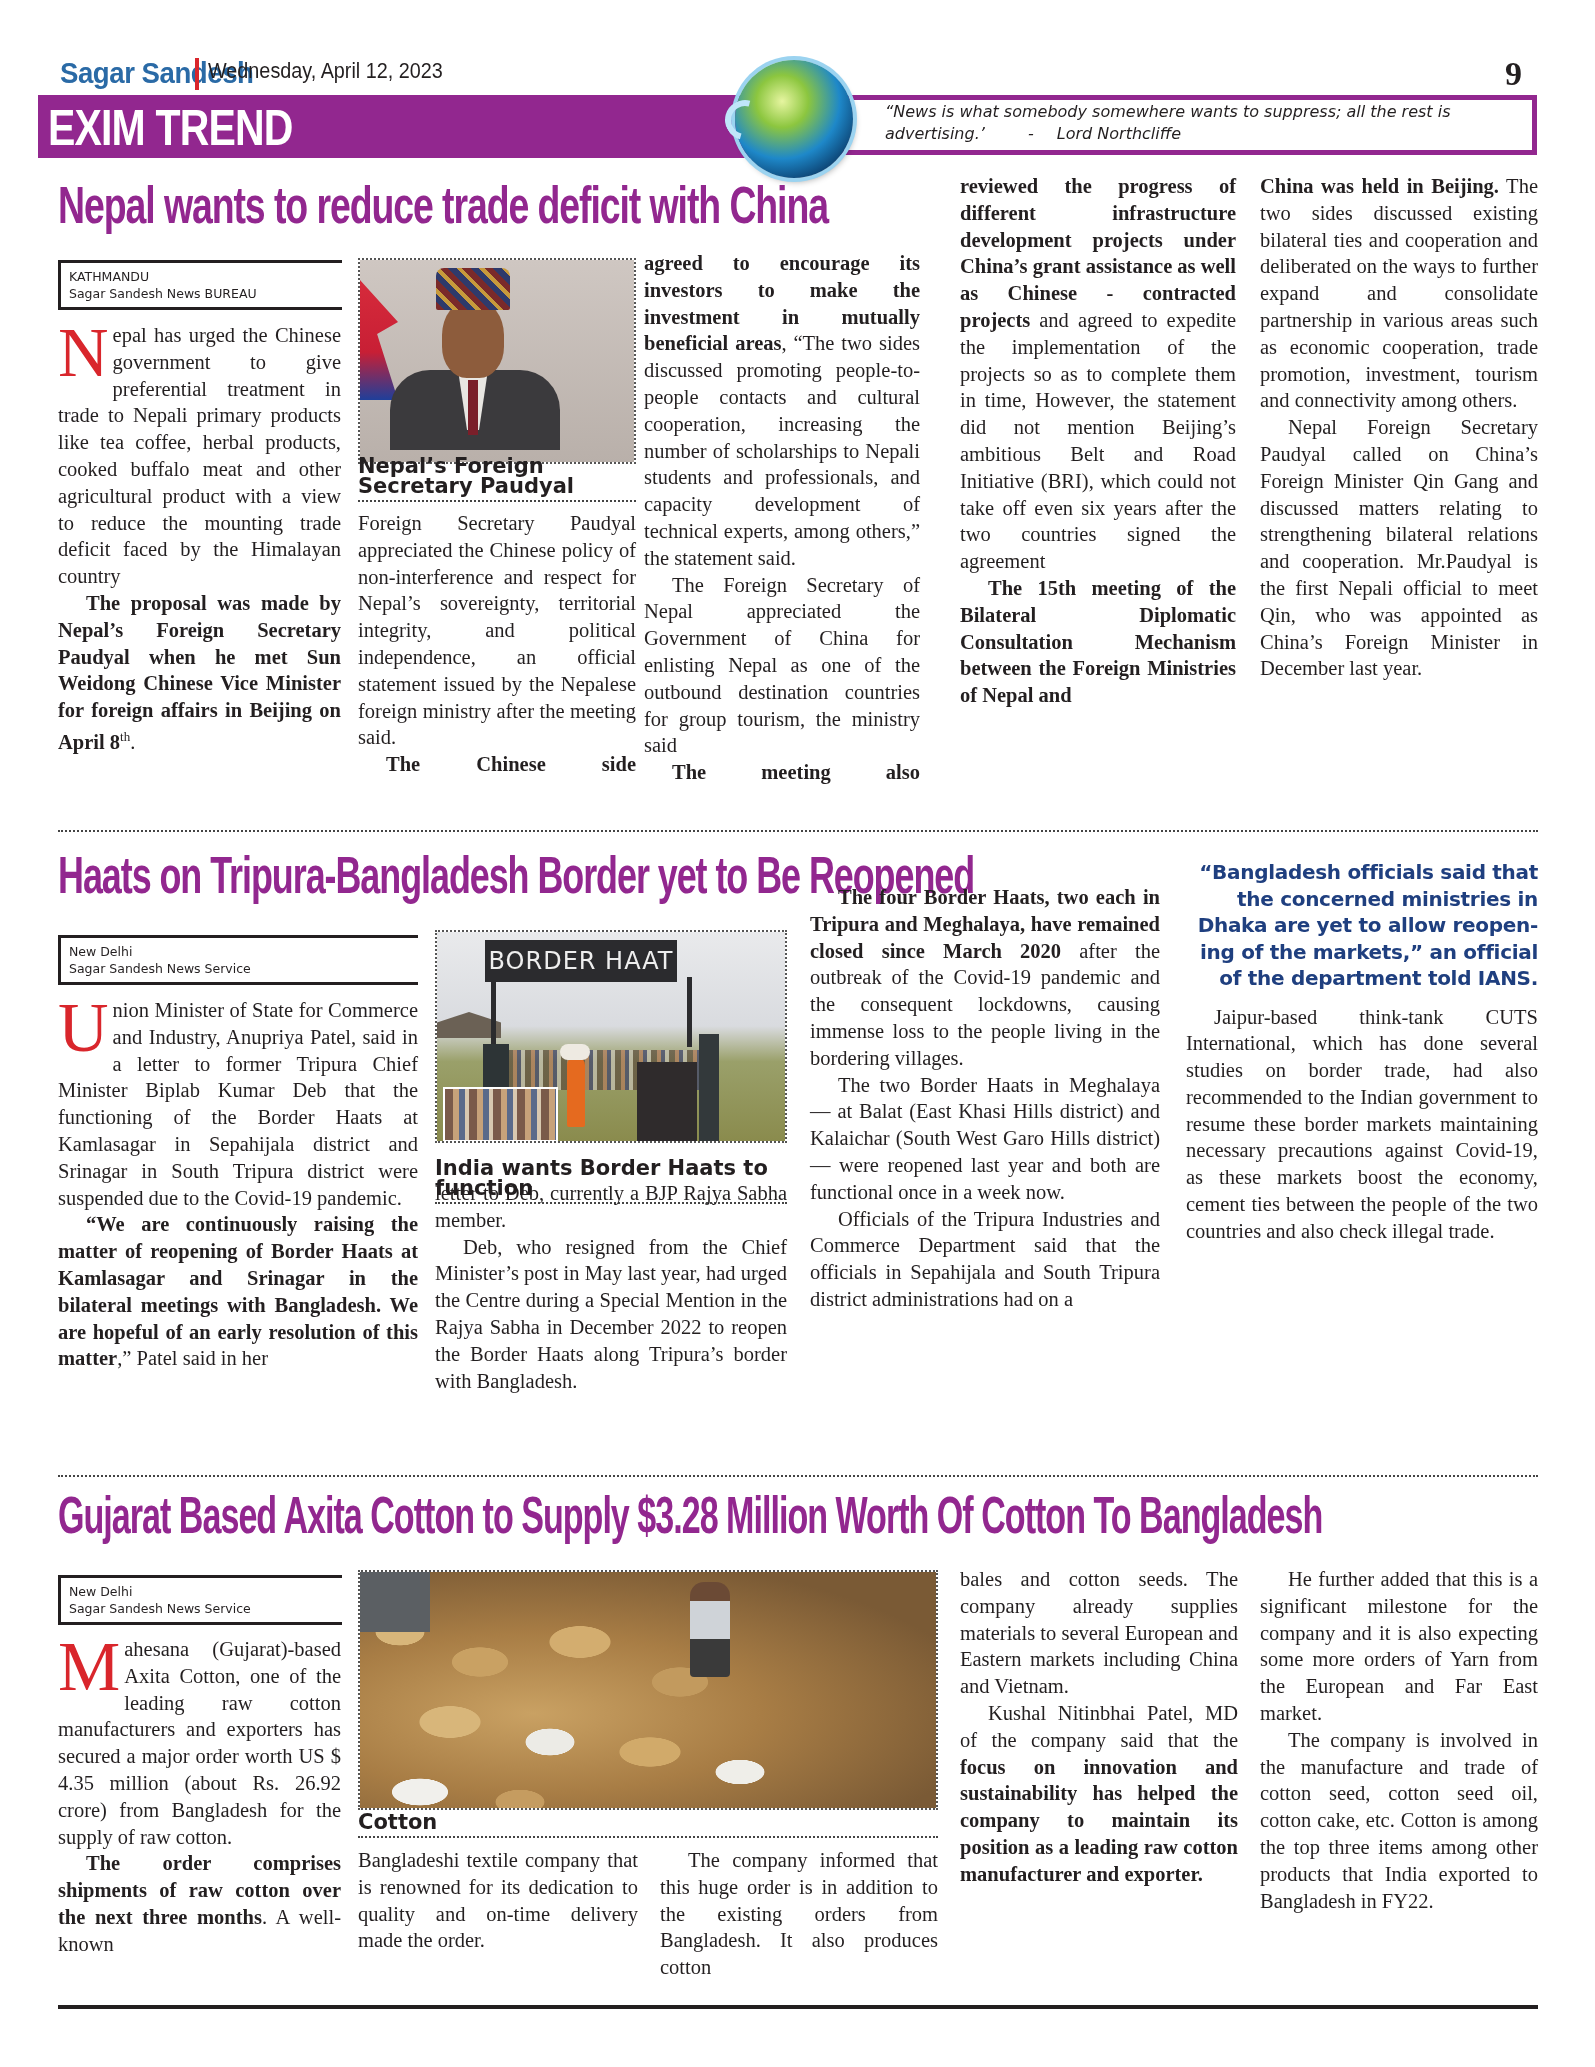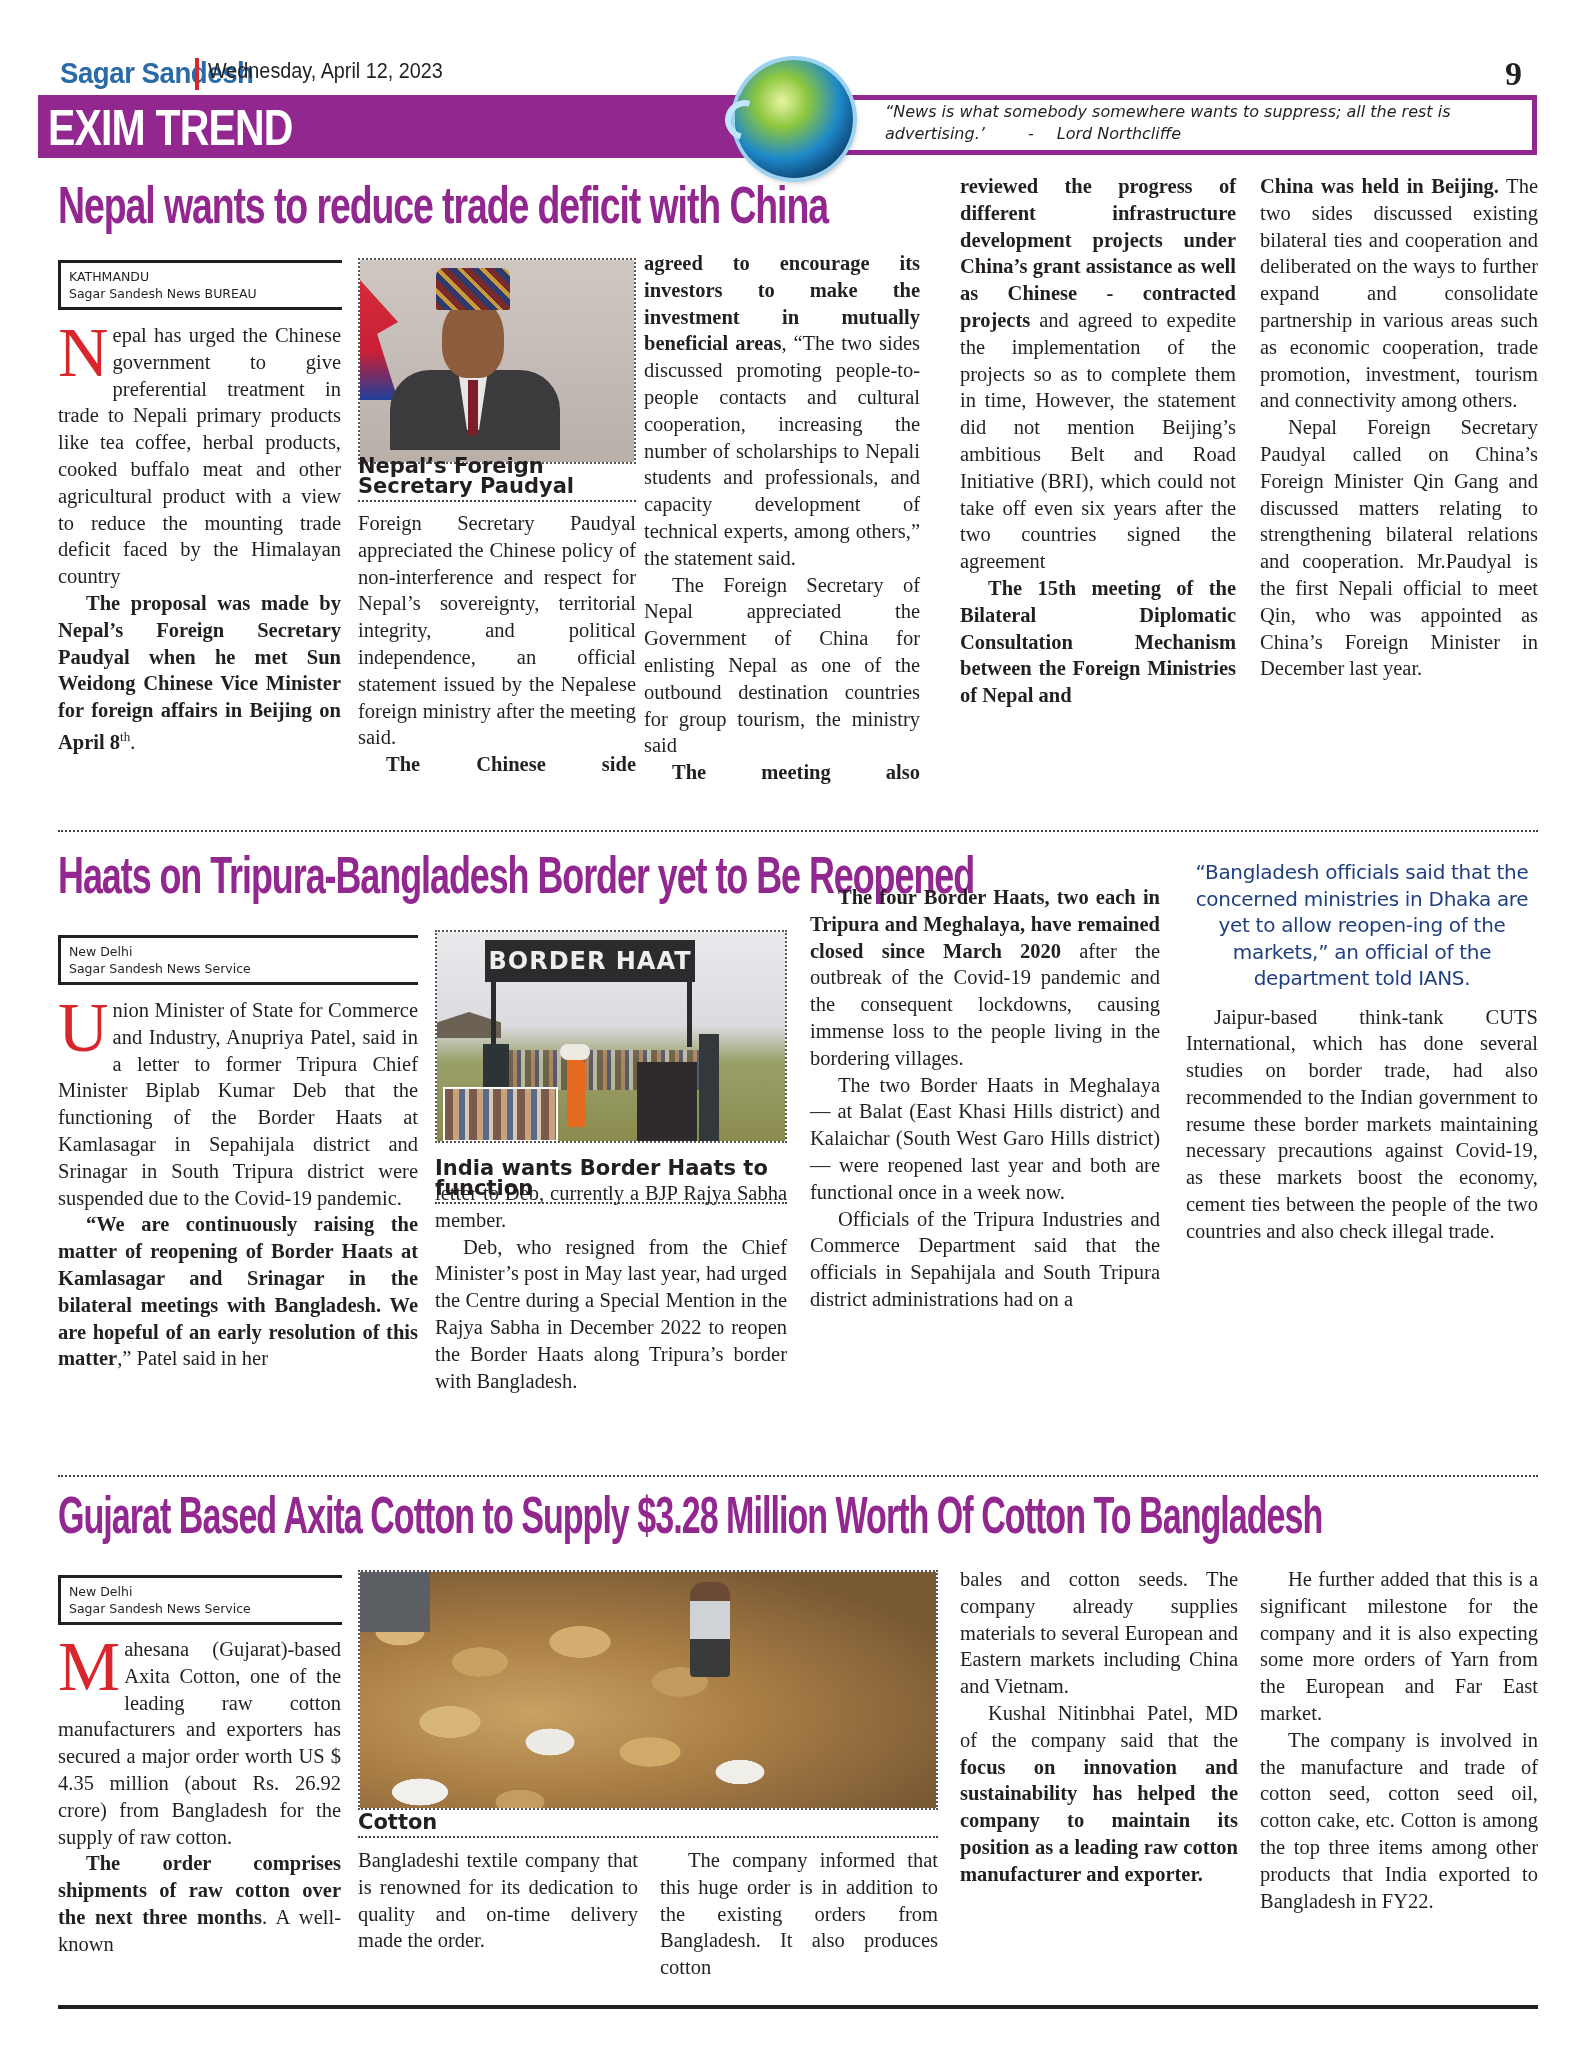--- a/index.html
+++ b/index.html
@@ -34,41 +34,41 @@
 
   
   .dateline { border-top: 3px solid #231f20; border-left: 3px solid #231f20; border-bottom: 3px solid #231f20; padding: 5px 6px 5px 8px; font-family: "DejaVu Sans", sans-serif; font-size: 12.5px; line-height: 17px; color: #231f20; background: #fff; }
 
   
   .col { font-size: 20.5px; line-height: 26.8px; text-align: justify; color: #231f20; }
   .col p { text-indent: 28px; }
   .col p.noindent { text-indent: 0; }
   .col b { font-weight: 700; }
   .dropcap { float: left; font-size: 70px; line-height: 54px; color: #d9262c; margin: 4px 4px 0 0; font-family: "Liberation Serif", serif; }
-  .pullquote { font-family: "DejaVu Sans", sans-serif; font-weight: 400; color: #1f3f7f; font-size: 20px; line-height: 26.5px; text-align: center; margin: 14px 0 12px 0; letter-spacing: -0.3px; }
+  .pullquote { font-family: "DejaVu Sans", sans-serif; font-weight: 700; color: #1f3f7f; font-size: 20px; line-height: 26.5px; text-align: right; margin: 14px 0 12px 0; letter-spacing: -0.3px; }
 
   
   .photo { border: 2px dotted #555; overflow: hidden; }
   .caption { font-family: "DejaVu Sans", sans-serif; font-weight: 700; font-size: 21px; line-height: 20px; color: #231f20; border-bottom: 2px dotted #444; padding-bottom: 4px; }
 
   .rule-dotted { border-top: 2px dotted #444; }
   .rule-solid { background: #231f20; }
 
   
   .p1-bg { position: absolute; inset: 0; background: linear-gradient(180deg, #cfc7c2 0%, #b9b0aa 100%); }
   .p1-flag { position: absolute; left: 0; top: 20px; width: 38px; height: 120px; background: linear-gradient(180deg, #d62b3b 0%, #c81f35 60%, #1f3f9a 100%); clip-path: polygon(0 0, 100% 35%, 45% 45%, 100% 100%, 0 100%); }
   .p1-head { position: absolute; left: 82px; top: 40px; width: 62px; height: 78px; border-radius: 45% 45% 40% 40%; background: #8d5c3c; }
   .p1-cap { position: absolute; left: 76px; top: 8px; width: 74px; height: 42px; background: repeating-linear-gradient(45deg, #7a2a2a 0 6px, #2e3a6b 6px 12px, #c79a3c 12px 16px); border-radius: 8px 8px 2px 2px; }
   .p1-body { position: absolute; left: 30px; top: 110px; width: 170px; height: 80px; border-radius: 40px 40px 0 0; background: #3b3a3d; }
   .p1-shirt { position: absolute; left: 98px; top: 110px; width: 30px; height: 60px; background: #e8e6e2; clip-path: polygon(0 0, 100% 0, 70% 100%, 30% 100%); }
   .p1-tie { position: absolute; left: 108px; top: 120px; width: 10px; height: 55px; background: #7a1f2a; }
 
   
   .p2-sky { position: absolute; inset: 0; background: linear-gradient(180deg, #e9eaec 0%, #d9dbdf 45%, #9aa06a 62%, #8a8b4d 100%); }
-  .p2-sign { position: absolute; left: 48px; top: 8px; width: 210px; height: 42px; background: #2b2b2e; color: #eee; font-family: "DejaVu Sans", sans-serif; font-weight: 700; font-size: 24px; text-align: center; line-height: 42px; letter-spacing: 1px; }
+  .p2-sign { position: absolute; left: 48px; top: 8px; width: 192px; height: 42px; background: #2b2b2e; color: #eee; font-family: "DejaVu Sans", sans-serif; font-weight: 400; font-size: 24px; text-align: center; line-height: 42px; letter-spacing: 1px; }
   .p2-post-l { position: absolute; left: 54px; top: 45px; width: 5px; height: 75px; background: #2b2b2e; }
   .p2-post-r { position: absolute; left: 250px; top: 45px; width: 5px; height: 70px; background: #2b2b2e; }
   .p2-shed { position: absolute; left: 0; top: 80px; width: 64px; height: 26px; background: #6b6155; clip-path: polygon(0 40%, 50% 0, 100% 40%, 100% 100%, 0 100%); }
   .p2-gate-l { position: absolute; left: 46px; top: 112px; width: 26px; height: 70px; background: #2d3436; }
   .p2-gate-r { position: absolute; left: 200px; top: 130px; width: 60px; height: 80px; background: #2f2b2c; }
   .p2-gate-pillar { position: absolute; left: 262px; top: 102px; width: 20px; height: 110px; background: #33393b; }
   .p2-crowd { position: absolute; left: 70px; top: 118px; width: 200px; height: 40px; background: repeating-linear-gradient(90deg, #5a4a3a 0 6px, #b27a5a 6px 10px, #3a3f6a 10px 14px, #c7c2b5 14px 18px); opacity: 0.7; }
   .p2-person { position: absolute; left: 130px; top: 125px; width: 18px; height: 70px; background: #e56a1f; border-radius: 8px 8px 2px 2px; }
   .p2-bag { position: absolute; left: 123px; top: 112px; width: 30px; height: 16px; background: #eeeae2; border-radius: 10px; }
   .p2-inset { position: absolute; left: 6px; top: 155px; width: 115px; height: 55px; border: 2px solid #fff; background: repeating-linear-gradient(90deg, #7a5a4a 0 8px, #c7a27a 8px 14px, #5a6a8a 14px 20px, #d8c8b0 20px 24px); }

